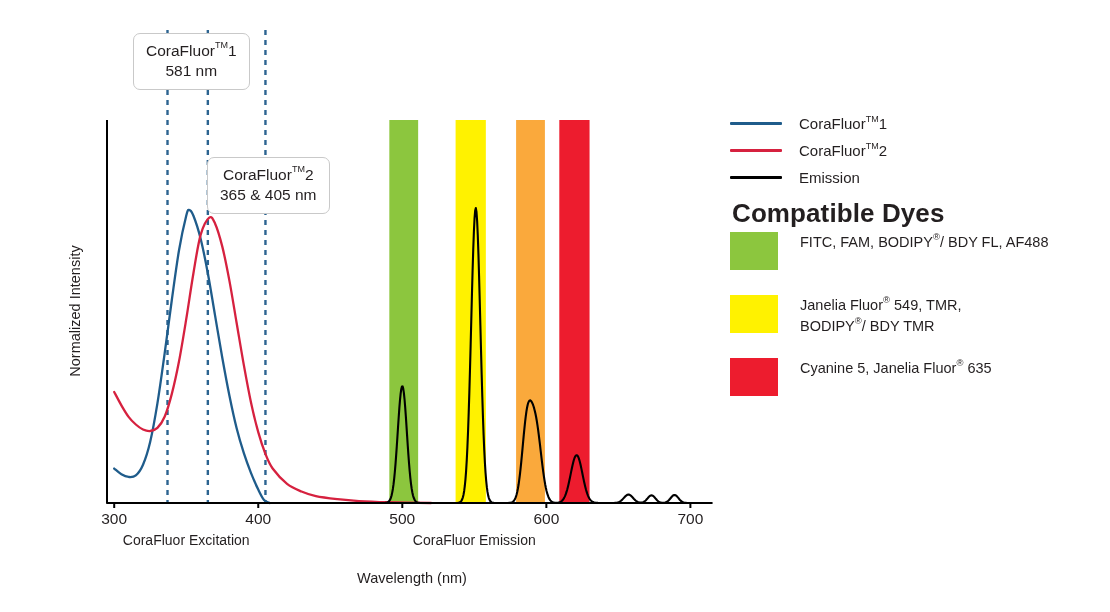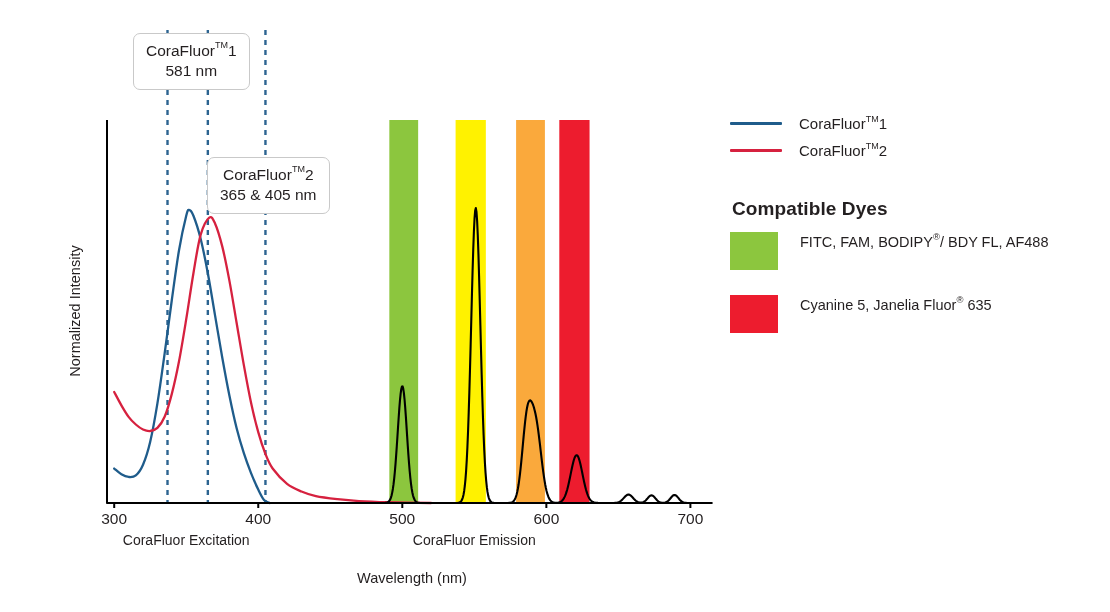--- a/index.html
+++ b/index.html
@@ -149,21 +149,21 @@
   }
   .series-label sup {
     font-size: 9px;
     vertical-align: top;
     line-height: 1;
   }
   .dyes-title {
     position: absolute;
     left: 2px;
     top: 198px;
-    font-size: 19px;
+    font-size: 26px;
     font-weight: bold;
     color: #231f20;
     letter-spacing: 0.1px;
   }
   .dye-list {
     position: absolute;
     left: 0;
     top: 232px;
     width: 380px;
   }
@@ -249,27 +249,35 @@
   <div class="legend-panel">
     <div class="series-legend" id="series-legend">
         <div class="series-row">
           <span class="series-swatch" style="background: rgb(31, 92, 139);"></span>
           <span class="series-label">CoraFluor<sup>TM</sup>1</span>
         </div>
         <div class="series-row">
           <span class="series-swatch" style="background: rgb(214, 33, 63);"></span>
           <span class="series-label">CoraFluor<sup>TM</sup>2</span>
         </div>
+        <div class="series-row">
+          <span class="series-swatch" style="background: rgb(0, 0, 0);"></span>
+          <span class="series-label">Emission</span>
+        </div>
       </div>
     <div class="dyes-title">Compatible Dyes</div>
     <div class="dye-list" id="dye-list">
         <div class="dye-row">
           <span class="dye-swatch" style="background: rgb(140, 198, 62);"></span>
           <span class="dye-label"><span>FITC, FAM, BODIPY<sup>®</sup>/ BDY FL, AF488</span></span>
         </div>
         <div class="dye-row">
+          <span class="dye-swatch" style="background: rgb(255, 242, 0);"></span>
+          <span class="dye-label"><span>Janelia Fluor<sup>®</sup> 549, TMR,</span><br><span>BODIPY<sup>®</sup>/ BDY TMR</span></span>
+        </div>
+        <div class="dye-row">
           <span class="dye-swatch" style="background: rgb(237, 28, 46);"></span>
           <span class="dye-label"><span>Cyanine 5, Janelia Fluor<sup>®</sup> 635</span></span>
         </div>
       </div>
   </div>
 
 </div>
 
 </body></html>

